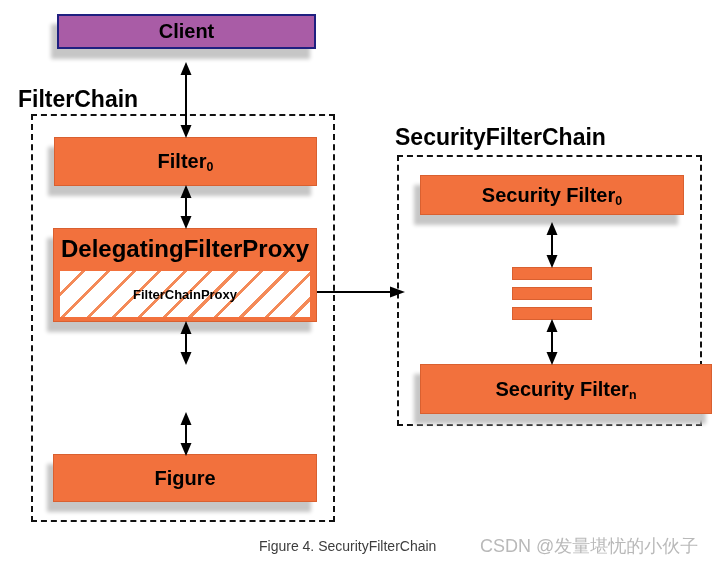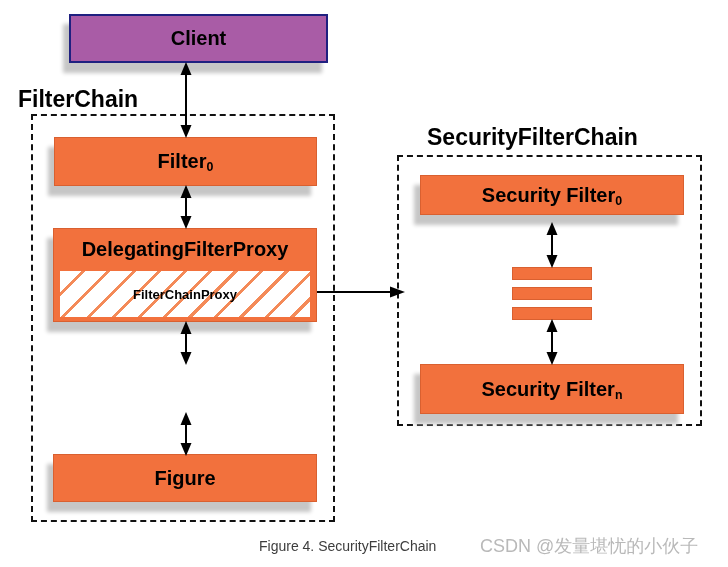--- a/index.html
+++ b/index.html
@@ -37,21 +37,21 @@
   .group-label{
     position:absolute;font-weight:bold;font-size:23px;color:#000;white-space:nowrap;
   }
   .dfp{
     position:absolute;background:var(--box-orange);
     border:1px solid var(--box-orange-border);
     box-shadow:-6px 10px 4px var(--shadow-gray);
   }
   .dfp-title{
     height:40px;display:flex;align-items:center;justify-content:center;
-    font-weight:bold;font-size:20px;color:#000;white-space:nowrap;
+    font-weight:bold;font-size:24px;color:#000;white-space:nowrap;
   }
   .fcp{
     margin:0 4px;height:50px;display:flex;align-items:center;justify-content:center;
     font-weight:bold;font-size:13px;color:#000;
     background:repeating-linear-gradient(135deg,#ffffff 0px,#ffffff 15px,var(--hatch-stripe) 15px,var(--hatch-stripe) 18px);
     border:2px solid var(--box-orange);
   }
   .bar{
     position:absolute;width:80px;height:13px;
     background:var(--box-orange);border:1px solid var(--box-orange-border);
@@ -67,24 +67,24 @@
   }
 </style>
 </head>
 <body>
 
 <div class="canvas">
 
   <div class="group-label" style="left:18px;top:86px;">FilterChain</div>
   <div class="dashed-box" style="left:31px;top:114px;width:304px;height:408px;"></div>
 
-  <div class="group-label" style="left:395px;top:124px;margin-left:32px;">SecurityFilterChain</div>
+  <div class="group-label" style="left:395px;top:124px;">SecurityFilterChain</div>
   <div class="dashed-box" style="left:397px;top:155px;width:305px;height:271px;"></div>
 
-  <div class="node client" style="left:57px;top:14px;width:259px;height:49px;margin-left:12px;">
+  <div class="node client" style="left:57px;top:14px;width:259px;height:35px;">
     <span>Client</span>
   </div>
 
   <div class="node" style="left:54px;top:137px;width:263px;height:49px;">
     <span><span>Filter</span><sub>0</sub></span>
   </div>
 
   <div class="dfp" style="left:53px;top:228px;width:264px;height:94px;">
     <div class="dfp-title">DelegatingFilterProxy</div>
     <div class="fcp">
@@ -98,21 +98,21 @@
   </div>
 
   <div class="node" style="left:420px;top:175px;width:264px;height:40px;">
     <span><span>Security Filter</span><sub>0</sub></span>
   </div>
 
   <div class="bar" style="left:512px;top:267px;"></div>
   <div class="bar" style="left:512px;top:287px;"></div>
   <div class="bar" style="left:512px;top:307px;"></div>
 
-  <div class="node" style="left:420px;top:364px;width:264px;height:50px;">
+  <div class="node" style="left:420px;top:364px;width:292px;height:50px;">
     <span><span>Security Filter</span><sub>n</sub></span>
   </div>
 
   <svg class="arrow" style="left:178px;top:62px;" width="16" height="76">
     <line x1="8" y1="11" x2="8" y2="65"></line>
     <polygon points="8,0 13.5,13 2.5,13"></polygon>
     <polygon points="8,76 13.5,63 2.5,63"></polygon>
   </svg>
 
   <svg class="arrow" style="left:178px;top:185px;" width="16" height="44">

